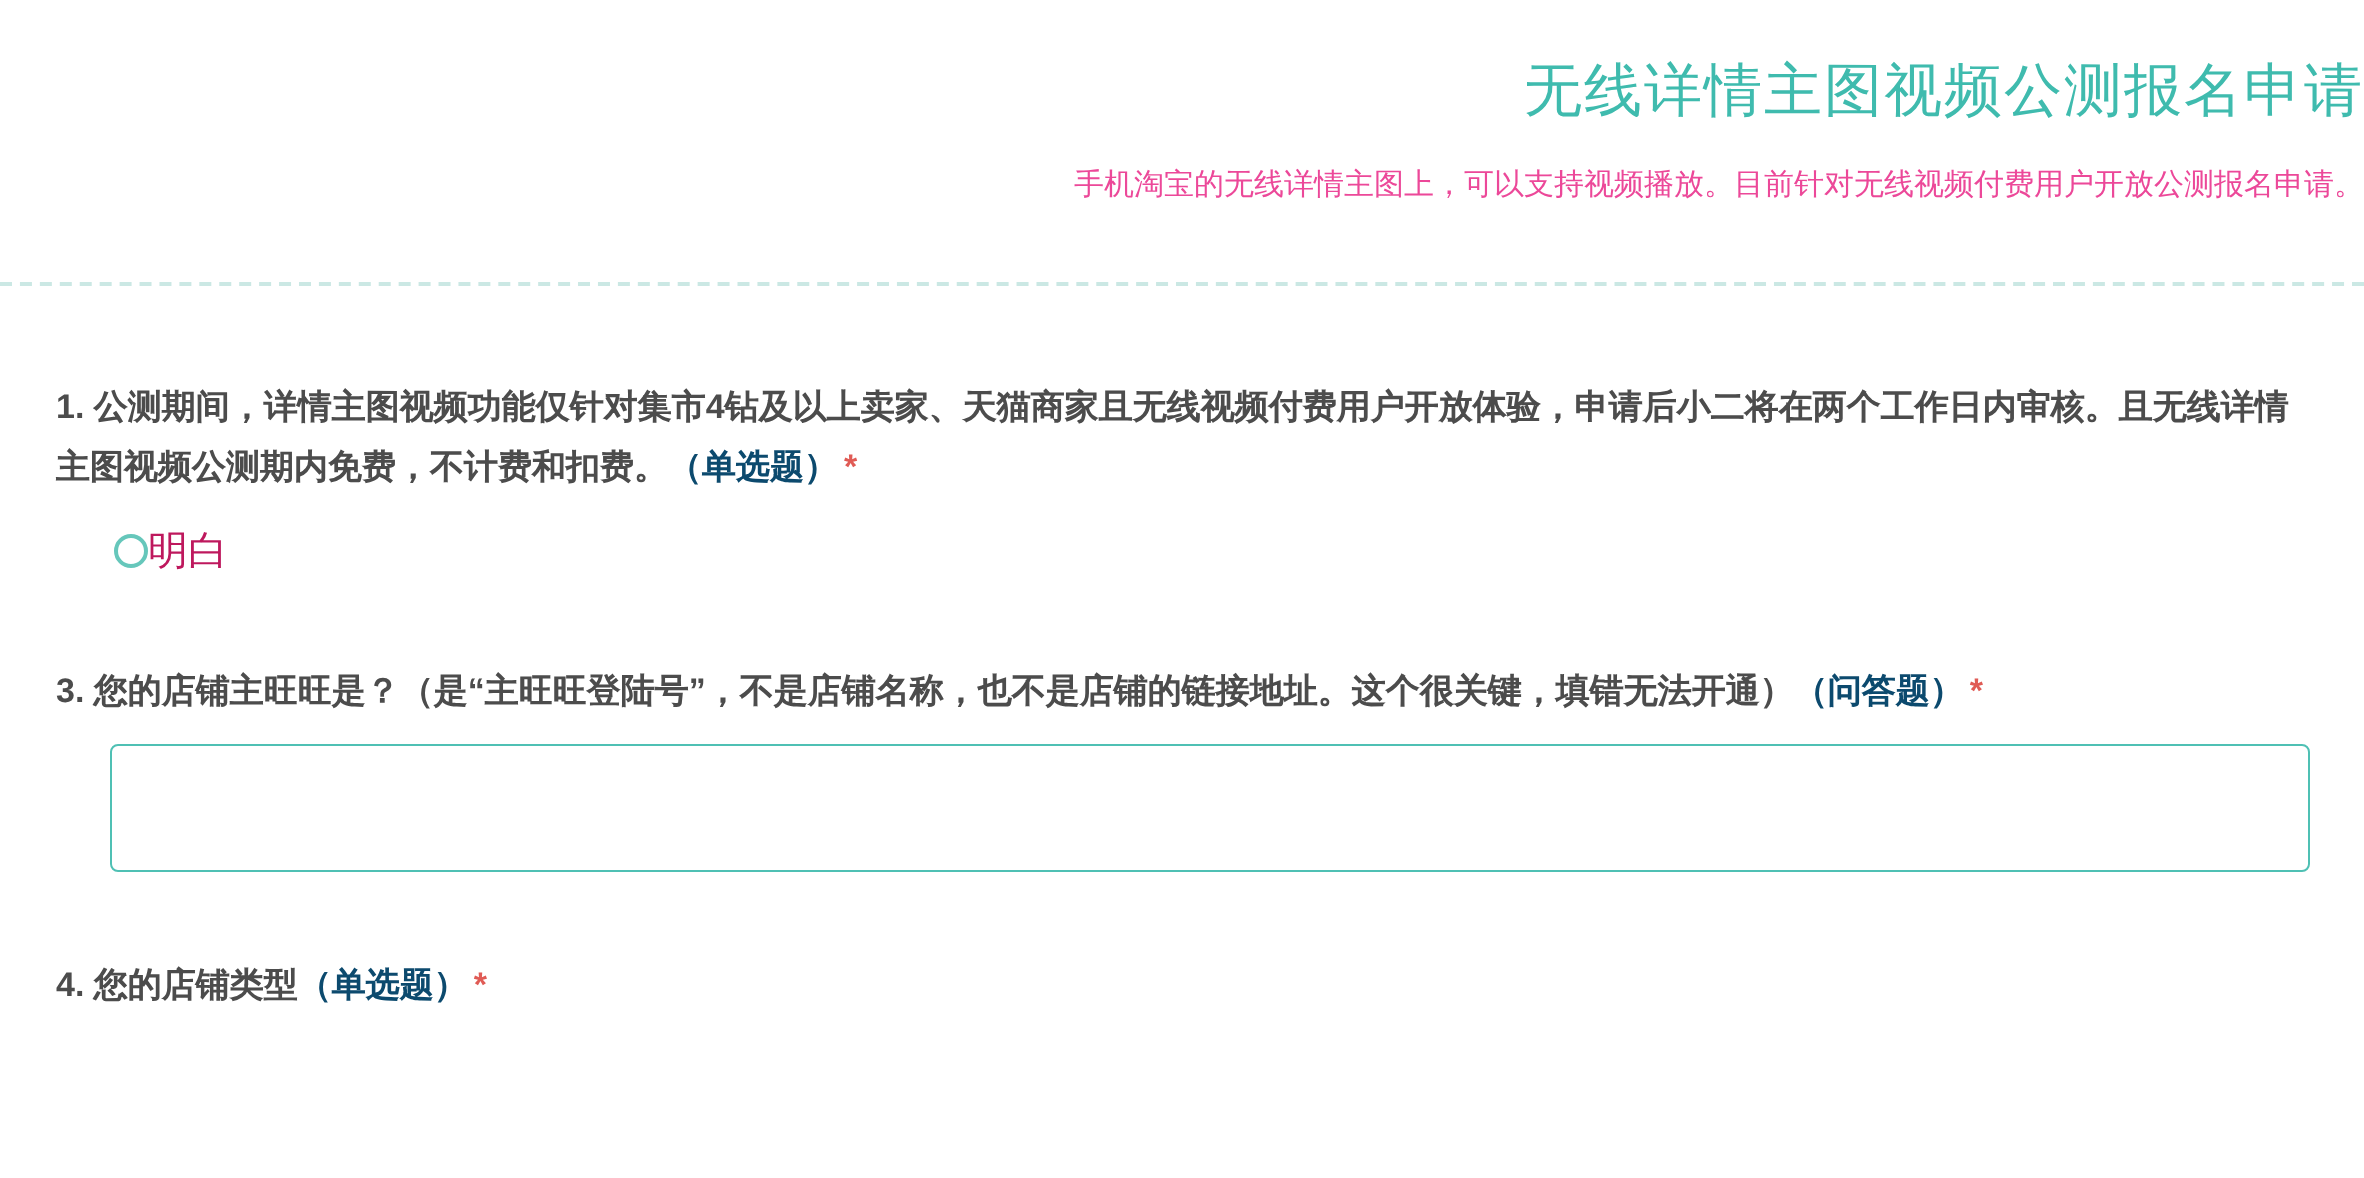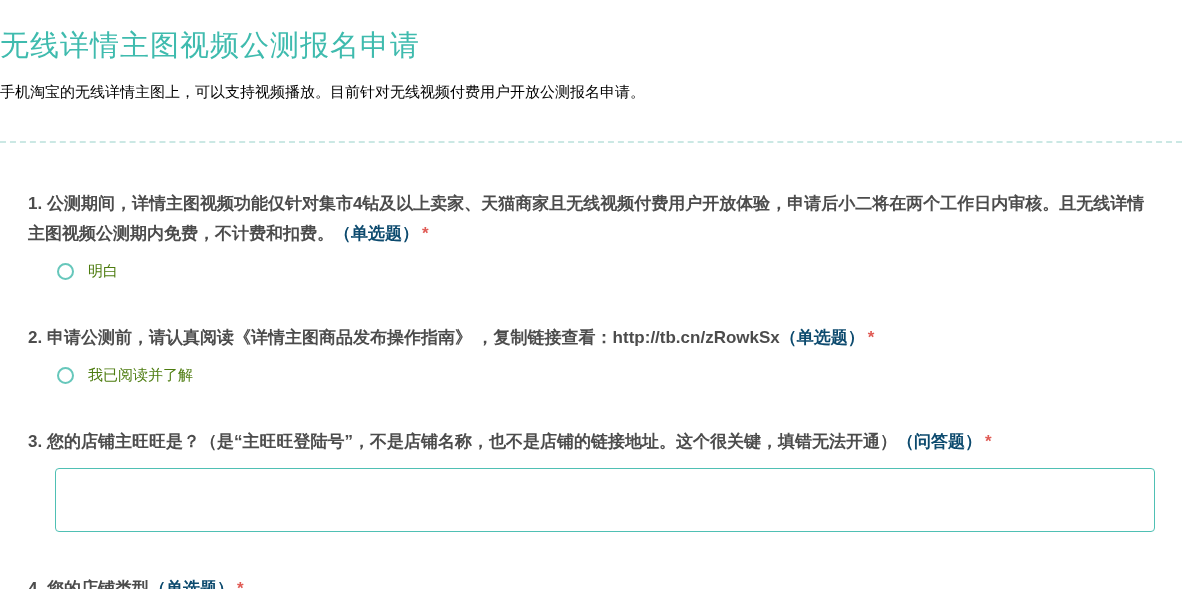--- a/index.html
+++ b/index.html
@@ -8,33 +8,33 @@
     padding: 0;
     background: #ffffff;
     width: 1182px;
     height: 589px;
     overflow: hidden;
     font-family: "Liberation Sans", "DejaVu Sans", sans-serif;
   }
   .page { width: 1182px; }
 
   
-  .header { text-align: left; padding-top: 26px; }
+  .header { text-align: right; padding-top: 26px; }
   .page-title {
     margin: 0;
     font-size: 29px;
     font-weight: 400;
     color: #3fbbae;
     letter-spacing: 1px;
   }
   .page-subtitle {
     margin: 17px 0 0 0;
     font-size: 15px;
     font-weight: 400;
-    color: #000000;
+    color: #ec4899;
   }
 
   
   .divider {
     border: none;
     border-top: 2px dashed #cbe8e4;
     margin: 39px 0 0 0;
     width: 100%;
   }
 
@@ -60,23 +60,22 @@
   .radio {
     display: inline-block;
     width: 17px;
     height: 17px;
     border: 2px solid #66c7bb;
     border-radius: 50%;
     background: #ffffff;
     flex: 0 0 auto;
   }
   .option-label {
-    margin-left: 14px;
-    font-size: 15px;
-    color: #4d7c0f;
+    font-size: 20px;
+    color: #be185d;
   }
 
   .answer-box {
     display: block;
     margin: 11px 0 0 27px;
     width: 1100px;
     height: 64px;
     border: 1.5px solid #4fc0b4;
     border-radius: 4px;
     background: #ffffff;
@@ -105,29 +104,20 @@
     <section class="question first">
       <div class="q-title">
         <span class="q-text">1. 公测期间，详情主图视频功能仅针对集市4钻及以上卖家、天猫商家且无线视频付费用户开放体验，申请后小二将在两个工作日内审核。且无线详情主图视频公测期内免费，不计费和扣费。</span><span class="q-type">（单选题）</span><span class="q-req">*</span>
       </div>
       <div class="option">
         <span class="radio"></span>
         <span class="option-label">明白</span>
       </div>
     </section>
 
-    <section class="question">
-      <div class="q-title">
-        <span class="q-text">2. 申请公测前，请认真阅读《详情主图商品发布操作指南》 ，复制链接查看：http://tb.cn/zRowkSx</span><span class="q-type">（单选题）</span><span class="q-req">*</span>
-      </div>
-      <div class="option">
-        <span class="radio"></span>
-        <span class="option-label">我已阅读并了解</span>
-      </div>
-    </section>
 
     <section class="question">
       <div class="q-title">
         <span class="q-text">3. 您的店铺主旺旺是？（是“主旺旺登陆号”，不是店铺名称，也不是店铺的链接地址。这个很关键，填错无法开通）</span><span class="q-type">（问答题）</span><span class="q-req">*</span>
       </div>
       <textarea class="answer-box" style=""></textarea>
     </section>
 
     <section class="question">
       <div class="q-title">

